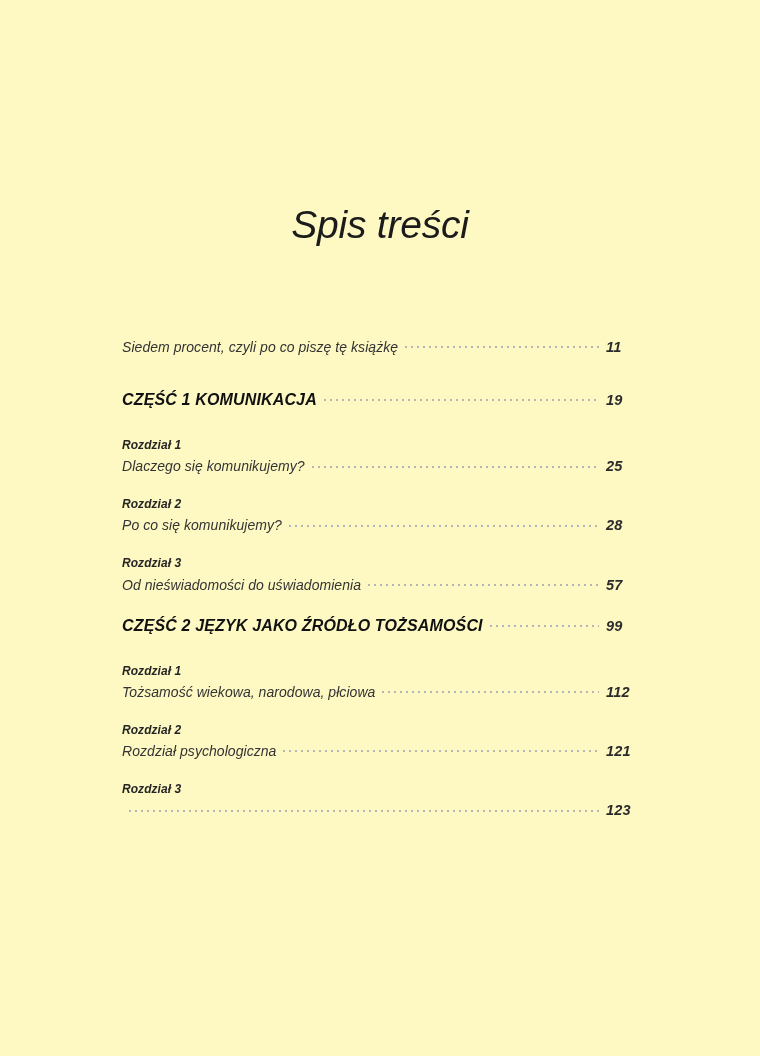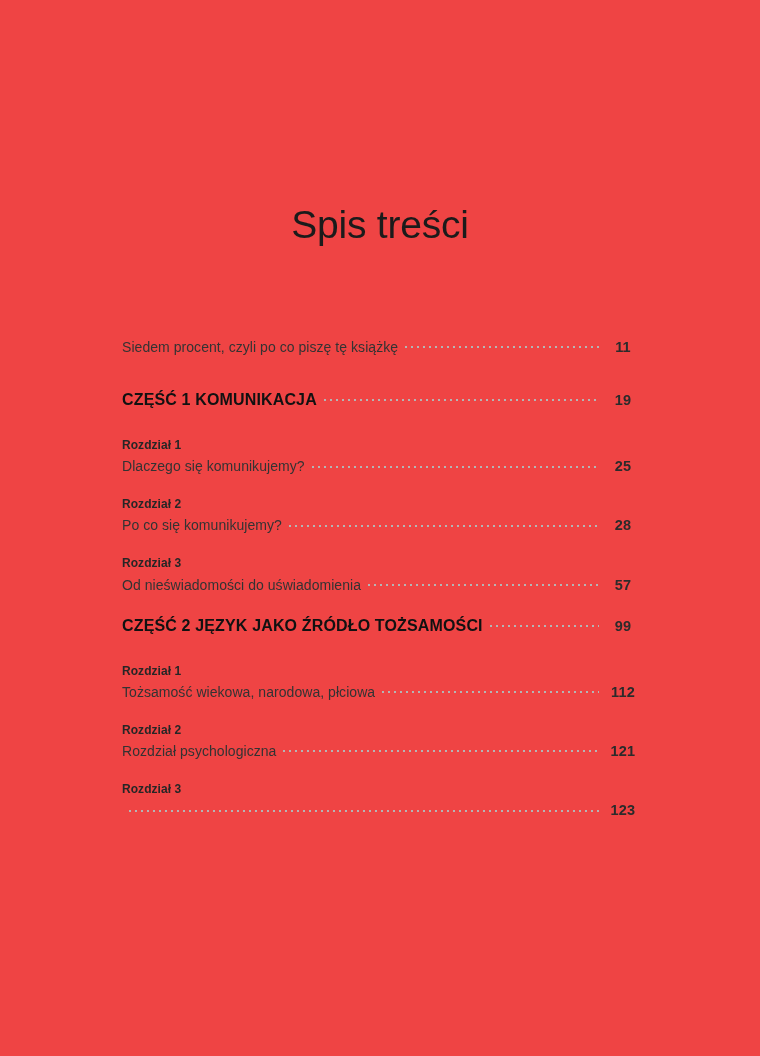--- a/index.html
+++ b/index.html
@@ -13,21 +13,22 @@
     height: 1056px;
     position: relative;
     font-family: "Liberation Sans", "DejaVu Sans", sans-serif;
     color: #333333;
     overflow: hidden;
   }
 
   .page {
     position: absolute;
     inset: 0;
-    background: #ef4444;
+    background: #fef9c3;
+    font-style: italic;
   }
 
   
   .toc-title {
     position: absolute;
     top: 178px;
     left: 0;
     width: 760px;
     text-align: center;
     font-size: 39px;
@@ -100,21 +101,21 @@
     right: 0;
     bottom: 0.22em;
     height: 2px;
     background-image: radial-gradient(circle at 1px 1px, #b5b5b5 1px, rgba(0,0,0,0) 1.2px);
     background-size: 6px 2px;
     background-repeat: repeat-x;
   }
 
   .toc-page {
     flex: 0 0 34px;
-    text-align: center;
+    text-align: left;
     font-size: 14.5px;
     font-weight: 700;
     color: #2b2b2b;
     white-space: nowrap;
     letter-spacing: 0.2px;
   }
 </style>
 </head>
 <body>
 

